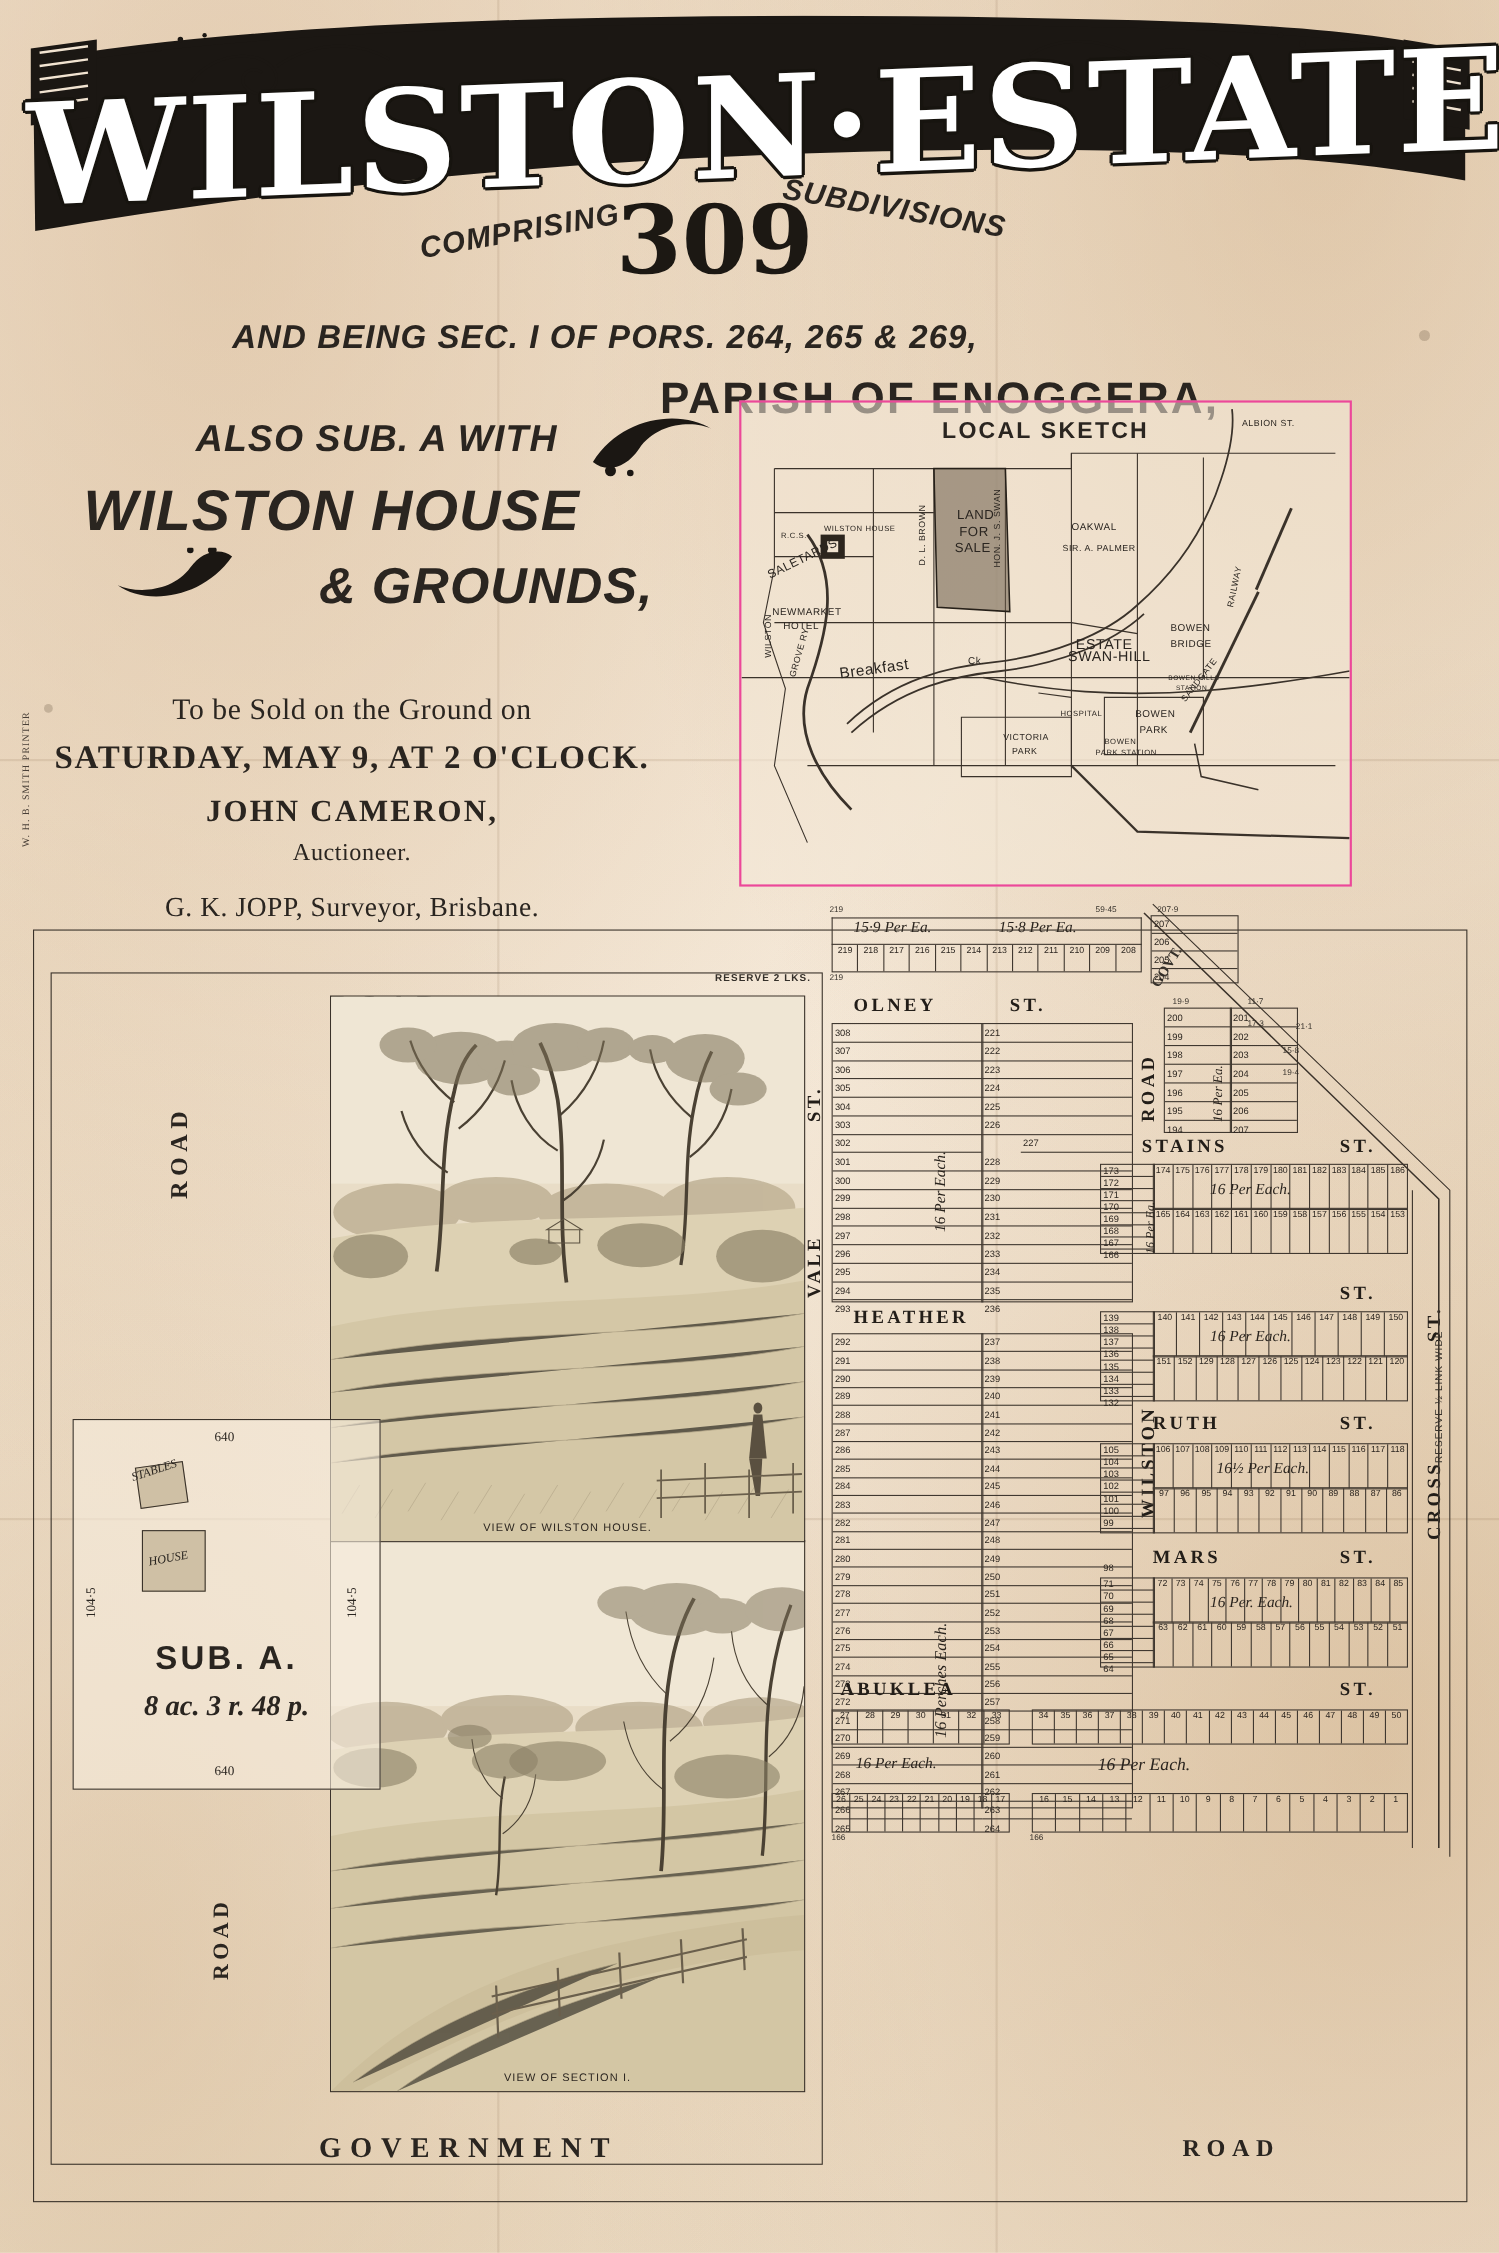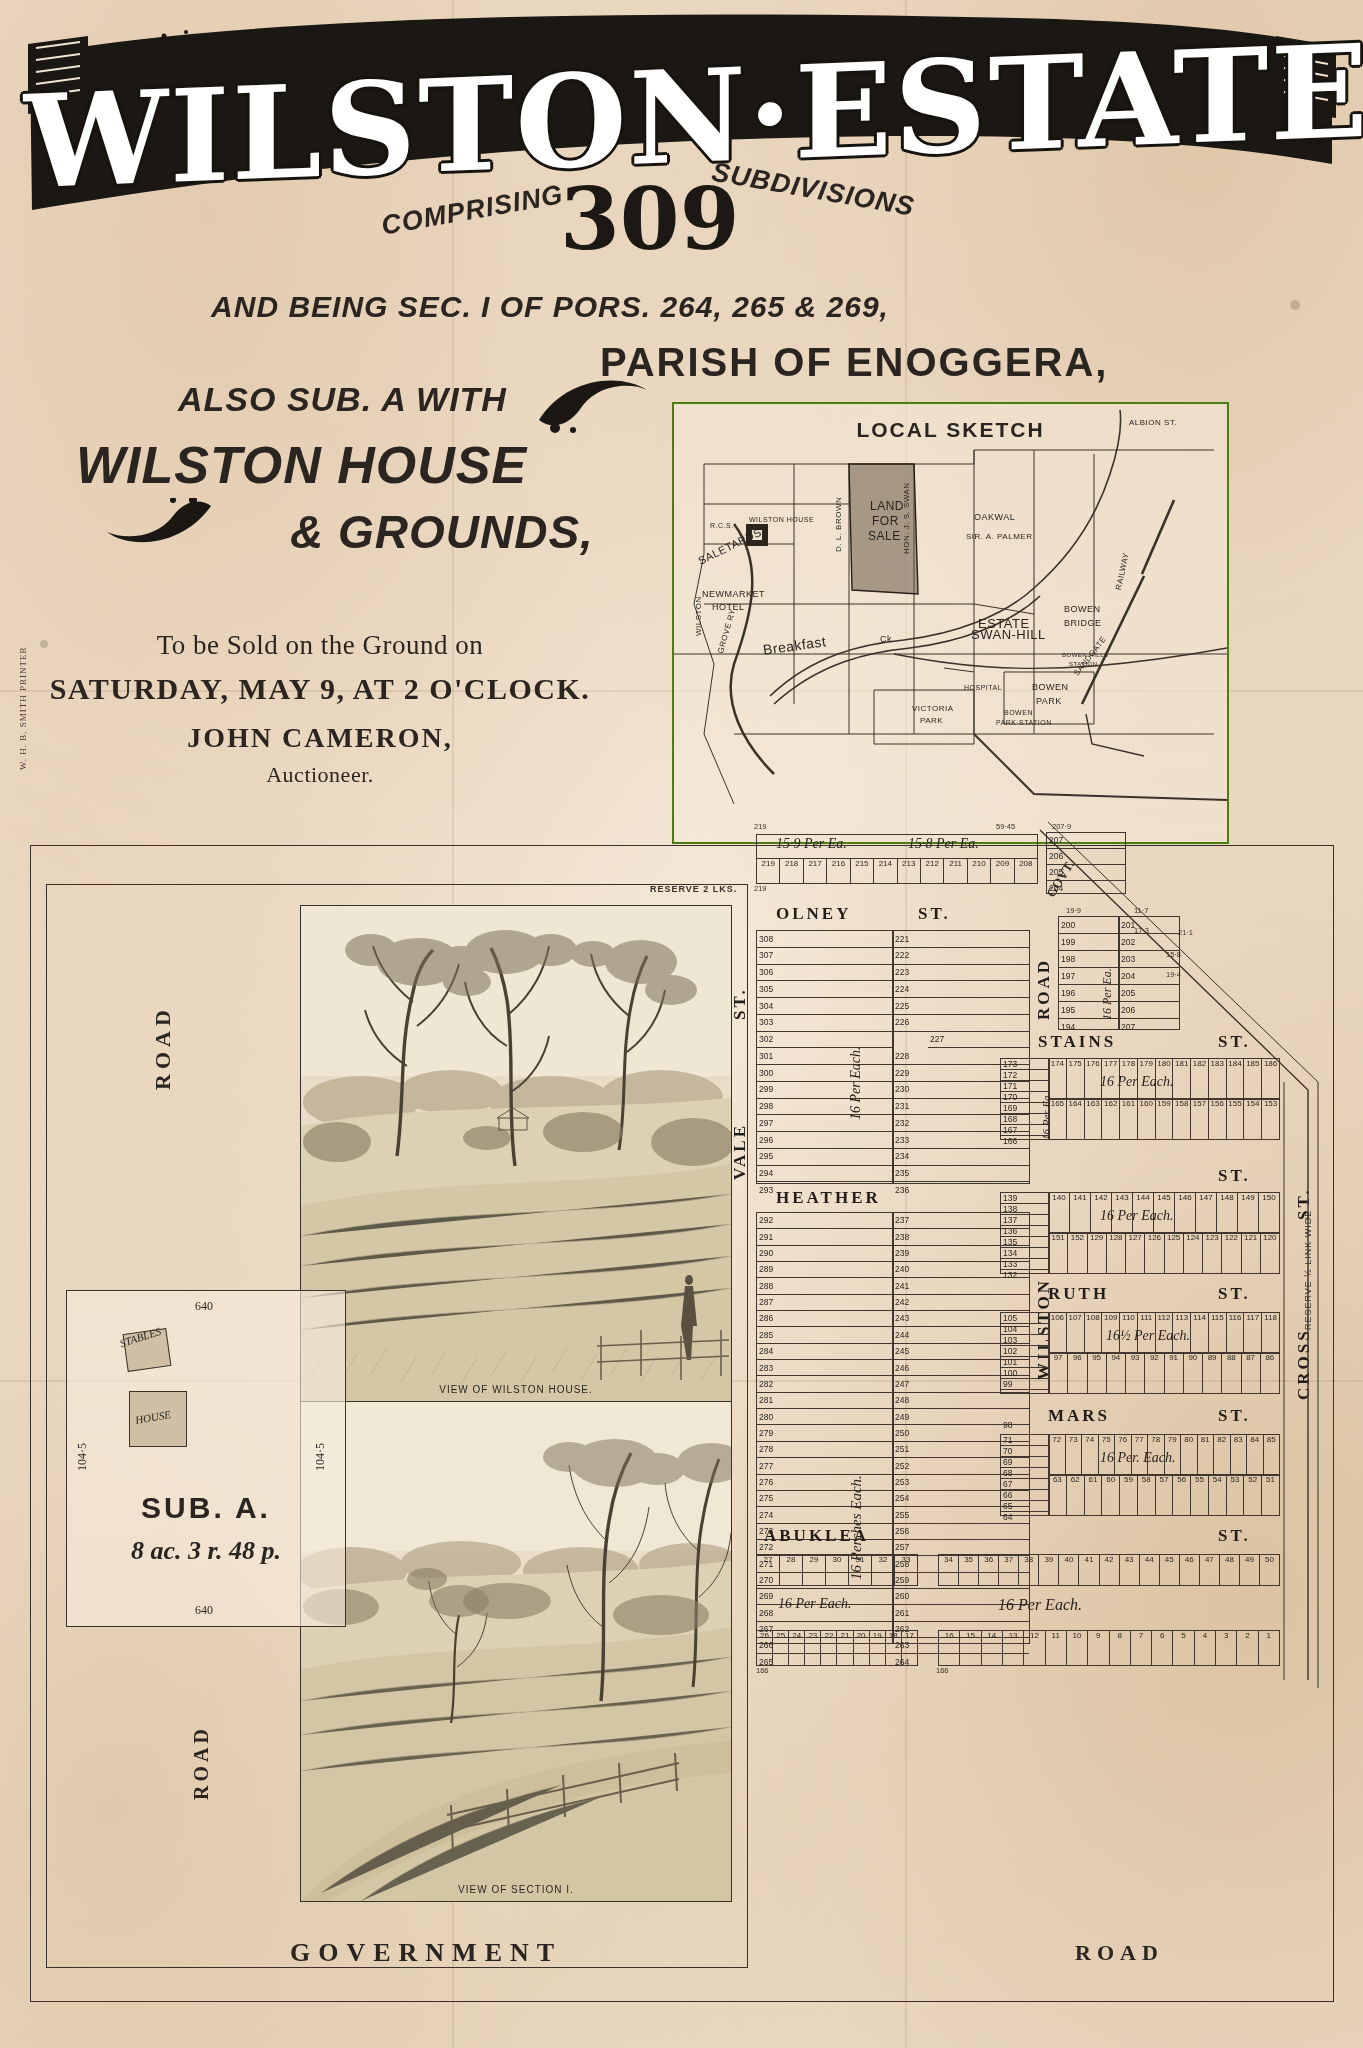--- a/index.html
+++ b/index.html
@@ -115,22 +115,22 @@
     font-family:"Liberation Serif", serif;font-size:25px;letter-spacing:.5px;
   }
   .sidemark{
     position:absolute;left:18px;top:770px;
     font-size:9px;letter-spacing:1px;color:#4a4038;
     transform:rotate(-90deg);transform-origin:left top;white-space:nowrap;
   }
 
   
   .sketch{
-    position:absolute;left:672px;top:402px;width:553px;height:438px;
-    border:2px solid #4d7c0f;background:rgba(244,233,216,.55);
+    position:absolute;left:672px;top:364px;width:553px;height:438px;
+    border:2px solid #ec4899;background:rgba(244,233,216,.55);
     overflow:hidden;
   }
   .sketch-title{
     position:absolute;left:0;top:14px;width:553px;text-align:center;
     font-family:"Liberation Sans", sans-serif;font-weight:bold;font-size:21px;letter-spacing:2px;
   }
   .sk-label{position:absolute;font-family:"Liberation Sans", sans-serif;font-size:10px;letter-spacing:.5px;}
 
   
   .plan-frame{
@@ -288,20 +288,21 @@
   <svg class="flourish2" width="110" height="56" viewBox="0 0 110 56">
     <path d="M106,8 C78,48 26,52 2,34 C20,42 52,40 68,18 C80,2 96,0 106,8 Z" fill="#1b1713"></path>
     <circle cx="88" cy="2" r="4" fill="#1b1713"></circle>
       <circle cx="68" cy="2" r="3" fill="#1b1713"></circle>
   </svg>
 
   <div class="tobesold">To be Sold on the Ground on</div>
   <div class="saturday">SATURDAY, MAY 9, AT 2 O'CLOCK.</div>
   <div class="cameron">JOHN CAMERON,</div>
   <div class="auctioneer">Auctioneer.</div>
+  <div class="surveyor">G. K. JOPP, Surveyor, Brisbane.</div>
   <div class="sidemark">W. H. B. SMITH PRINTER</div>
 
   <div class="sketch">
     <svg width="553" height="438" viewBox="0 0 553 438">
       <g stroke="#3a322a" stroke-width="1" fill="none">
 
         <path d="M30,60 L300,60 L300,46 L540,46"></path>
         <path d="M30,60 L30,150 L20,200 L40,260 L30,330 L60,400"></path>
         <path d="M120,60 L120,300"></path>
         <path d="M175,60 L175,330"></path>

